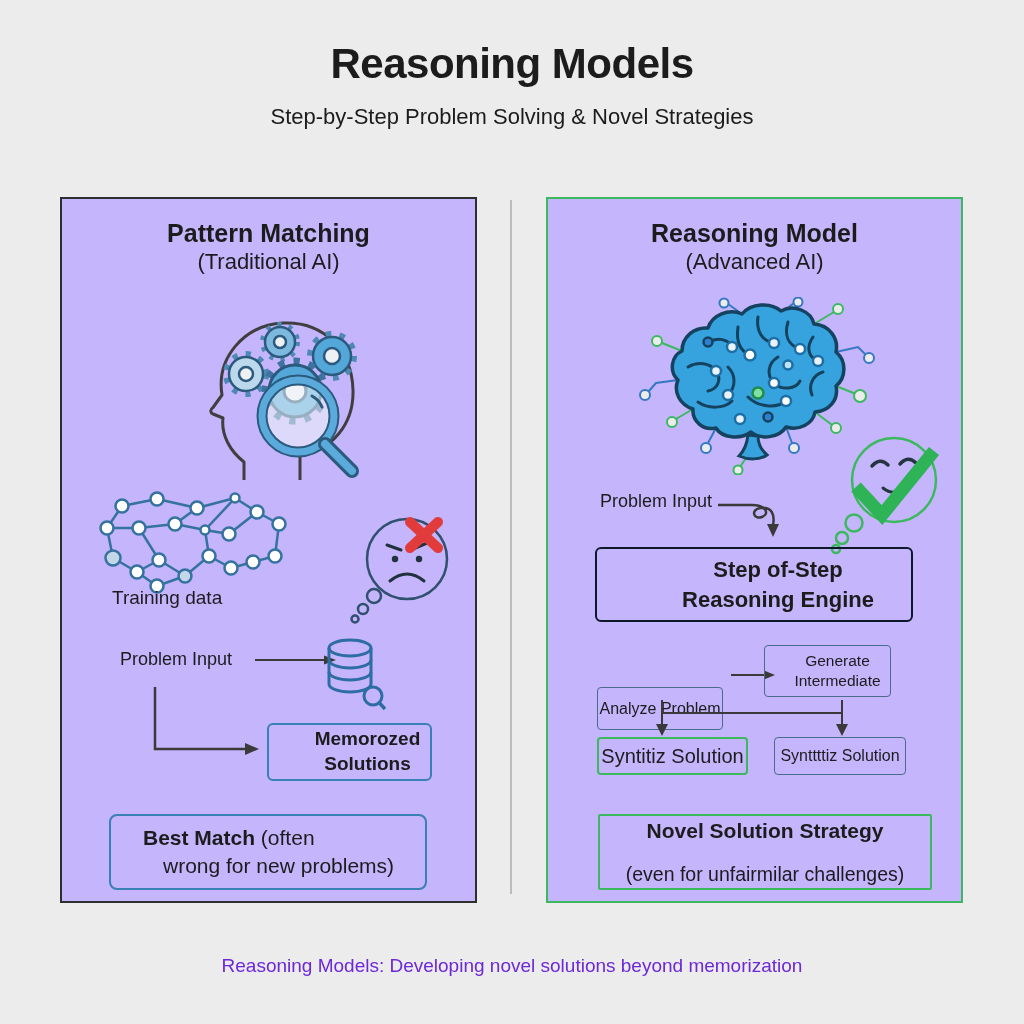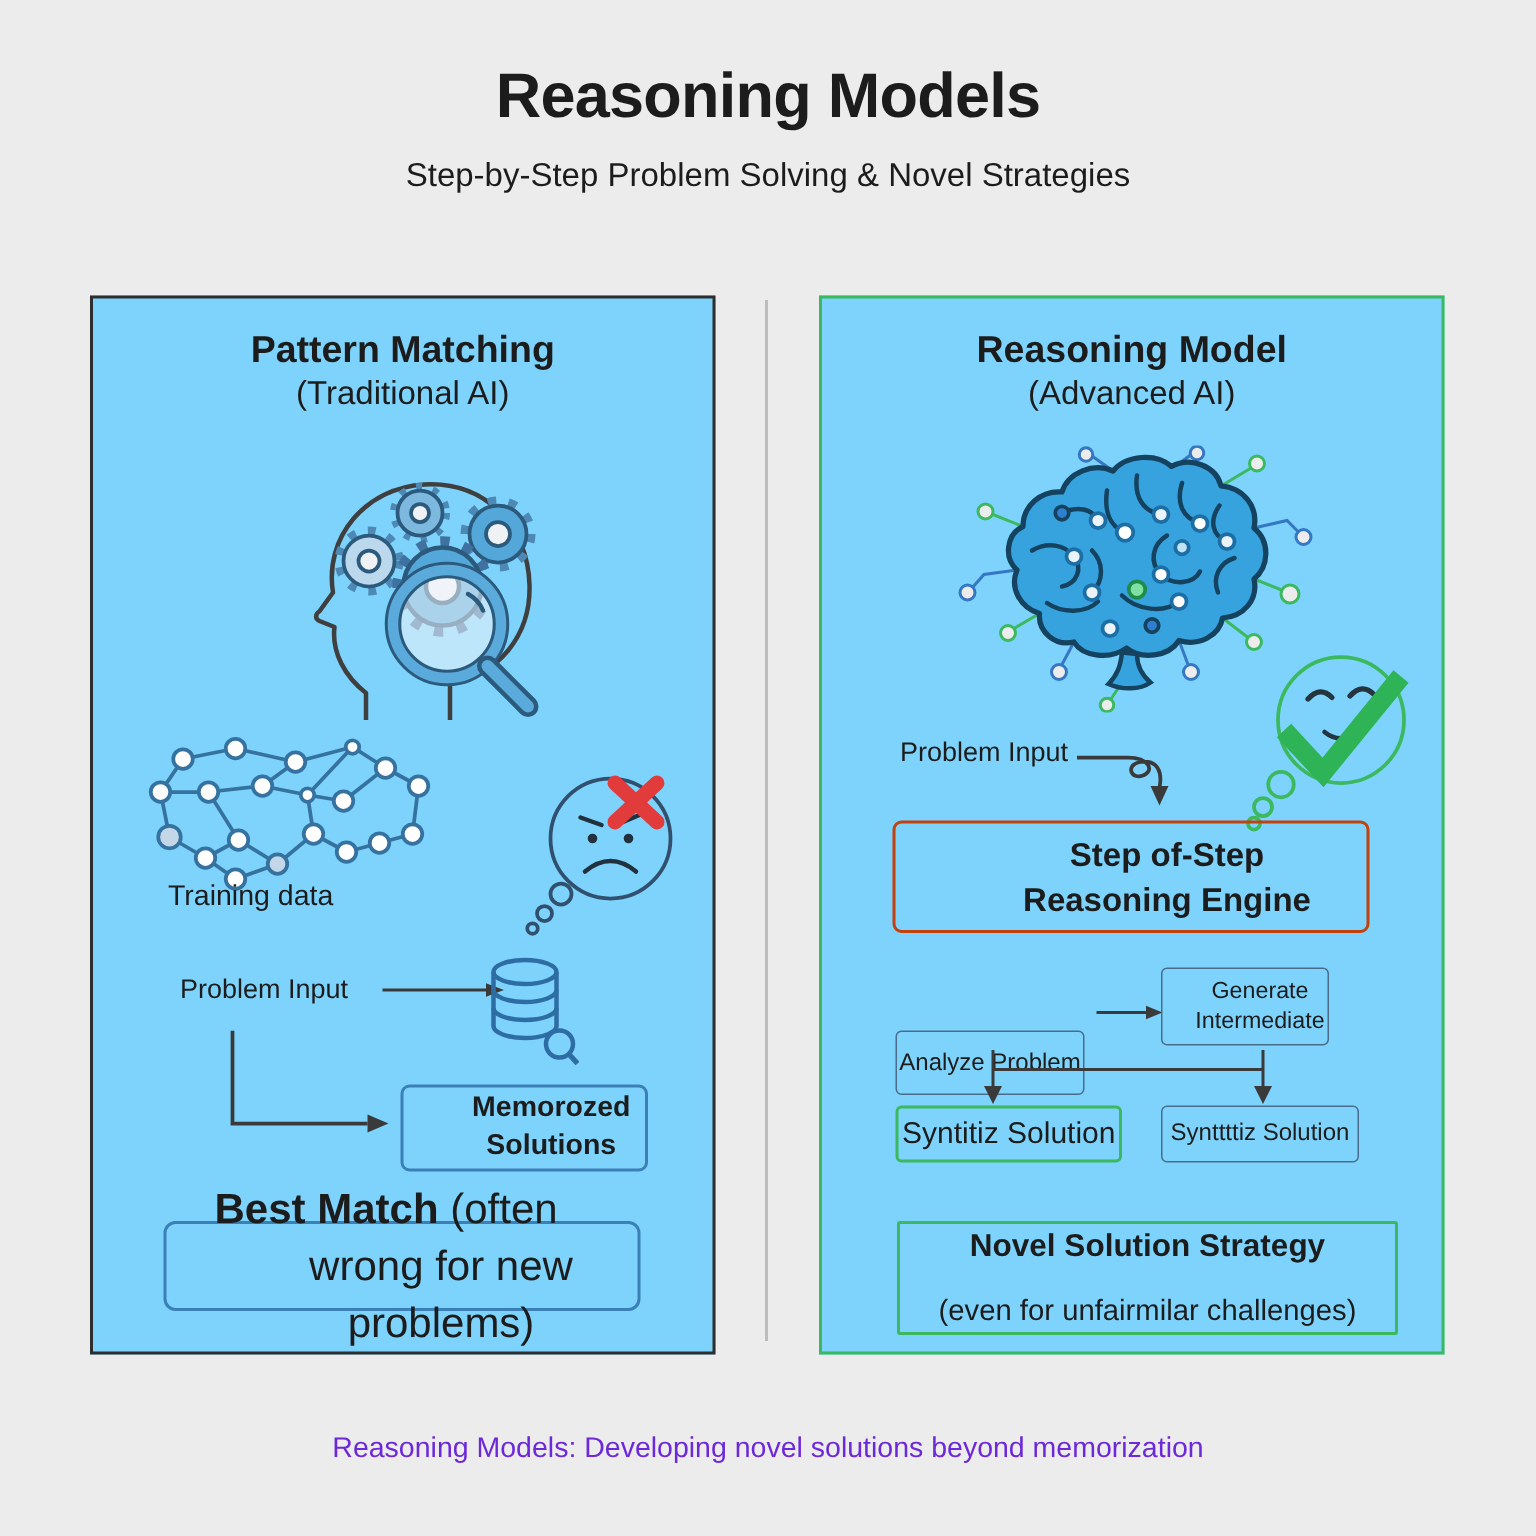--- a/index.html
+++ b/index.html
@@ -3,33 +3,33 @@
 <meta charset="utf-8">
 <style>
   html,body{margin:0;padding:0;background:#ececec;}
   .canvas{
     position:relative;width:1024px;height:1024px;background:#ececec;
     font-family:"Liberation Sans","DejaVu Sans",sans-serif;color:#1c1c1c;overflow:hidden;
   }
   .abs{position:absolute;}
   .main-title{top:40px;left:0;width:100%;text-align:center;font-size:42px;font-weight:bold;letter-spacing:-0.5px;}
   .main-subtitle{top:104px;left:0;width:100%;text-align:center;font-size:22px;}
-  .panel{top:197px;width:417px;height:706px;background:#7dd3fc;box-sizing:border-box;}
+  .panel{top:197px;width:417px;height:706px;background:#c4b5fd;box-sizing:border-box;}
   .panel-left{left:60px;border:2px solid #2e2e2e;}
   .panel-right{left:546px;border:2px solid #3cb95e;}
   .divider{left:510px;top:200px;width:2px;height:694px;background:#bcbcbc;}
   .panel-title{top:20px;left:0;width:100%;text-align:center;font-size:25px;font-weight:bold;}
   .panel-subtitle{top:50px;left:0;width:100%;text-align:center;font-size:22px;}
   .label-sm{font-size:18px;white-space:nowrap;}
   .label-md{font-size:19px;white-space:nowrap;}
   .box{box-sizing:border-box;display:flex;flex-direction:column;justify-content:center;text-align:center;}
   .box-blue{border:2px solid #3a7fb5;border-radius:6px;}
   .box-slate{border:1.5px solid #4a6b8a;border-radius:4px;}
   .box-green{border:2px solid #3cb95e;border-radius:4px;}
-  .box-dark{border:2px solid #c2410c;border-radius:6px;padding-left:48px;}
+  .box-dark{border:2px solid #0f172a;border-radius:6px;padding-left:48px;}
   .box-green-big{border:2.5px solid #3cb95e;border-radius:2px;justify-content:space-between;}
   .bold{font-weight:bold;}
   .caption{top:955px;left:0;width:100%;text-align:center;font-size:19px;color:#6d28d9;}
   svg{display:block;}
 </style>
 </head>
 <body>
 
 <div class="canvas">
 
@@ -155,21 +155,21 @@
     <svg class="abs" style="left:85px;top:488px;" width="116" height="72" viewBox="0 0 116 72">
       <path d="M8,0 V62 H98" fill="none" stroke="#3a3a3a" stroke-width="2.5"></path>
       <polygon points="98,56 98,68 112,62" fill="#3a3a3a"></polygon>
     </svg>
 
     <div class="abs box box-blue" style="left:205px;top:524px;width:165px;height:58px;font-size:19px;line-height:1.3;padding-left:36px;">
       <div class="bold">Memorozed</div>
       <div class="bold">Solutions</div>
     </div>
 
-    <div class="abs box box-blue" style="left:47px;top:615px;width:318px;height:60px;font-size:28px;line-height:1.35;border-radius:8px;align-items:flex-start;padding-left:32px;">
+    <div class="abs box box-blue" style="left:47px;top:615px;width:318px;height:76px;font-size:21px;line-height:1.35;border-radius:8px;align-items:flex-start;padding-left:32px;">
       <div><span class="bold">Best Match</span><span> (often</span></div>
       <div style="padding-left:20px;">wrong for new problems)</div>
     </div>
   </div>
 
   <div class="abs panel panel-right">
     <div class="abs panel-title">Reasoning Model</div>
     <div class="abs panel-subtitle">(Advanced AI)</div>
 
     <svg class="abs" style="left:80px;top:98px;" width="260" height="178" viewBox="0 0 260 178">
@@ -260,21 +260,21 @@
     <div class="abs box box-dark" style="left:47px;top:348px;width:318px;height:75px;font-size:22px;line-height:1.35;">
       <div class="bold">Step of-Step</div>
       <div class="bold">Reasoning Engine</div>
     </div>
 
     <div class="abs box box-slate" style="left:49px;top:455px;width:126px;height:43px;font-size:16px;margin-top:33px;">Analyze Problem</div>
     <svg class="abs" style="left:182px;top:470px;" width="46" height="12" viewBox="0 0 46 12">
       <line x1="1" y1="6" x2="34" y2="6" stroke="#3a3a3a" stroke-width="2"></line>
       <polygon points="34,1.5 34,10.5 45,6" fill="#3a3a3a"></polygon>
     </svg>
-    <div class="abs box box-slate" style="left:226px;top:446px;width:112px;height:52px;font-size:15.5px;line-height:1.3;padding-left:20px;">
+    <div class="abs box box-slate" style="left:216px;top:446px;width:127px;height:52px;font-size:15.5px;line-height:1.3;padding-left:20px;">
       <div>Generate</div>
       <div>Intermediate</div>
     </div>
 
     <svg class="abs" style="left:104px;top:501px;" width="200" height="38" viewBox="0 0 200 38">
       <path d="M10,0 V26 M190,0 V26 M10,13 H190" fill="none" stroke="#3a3a3a" stroke-width="2"></path>
       <polygon points="4,24 16,24 10,36" fill="#3a3a3a"></polygon>
       <polygon points="184,24 196,24 190,36" fill="#3a3a3a"></polygon>
     </svg>
 

